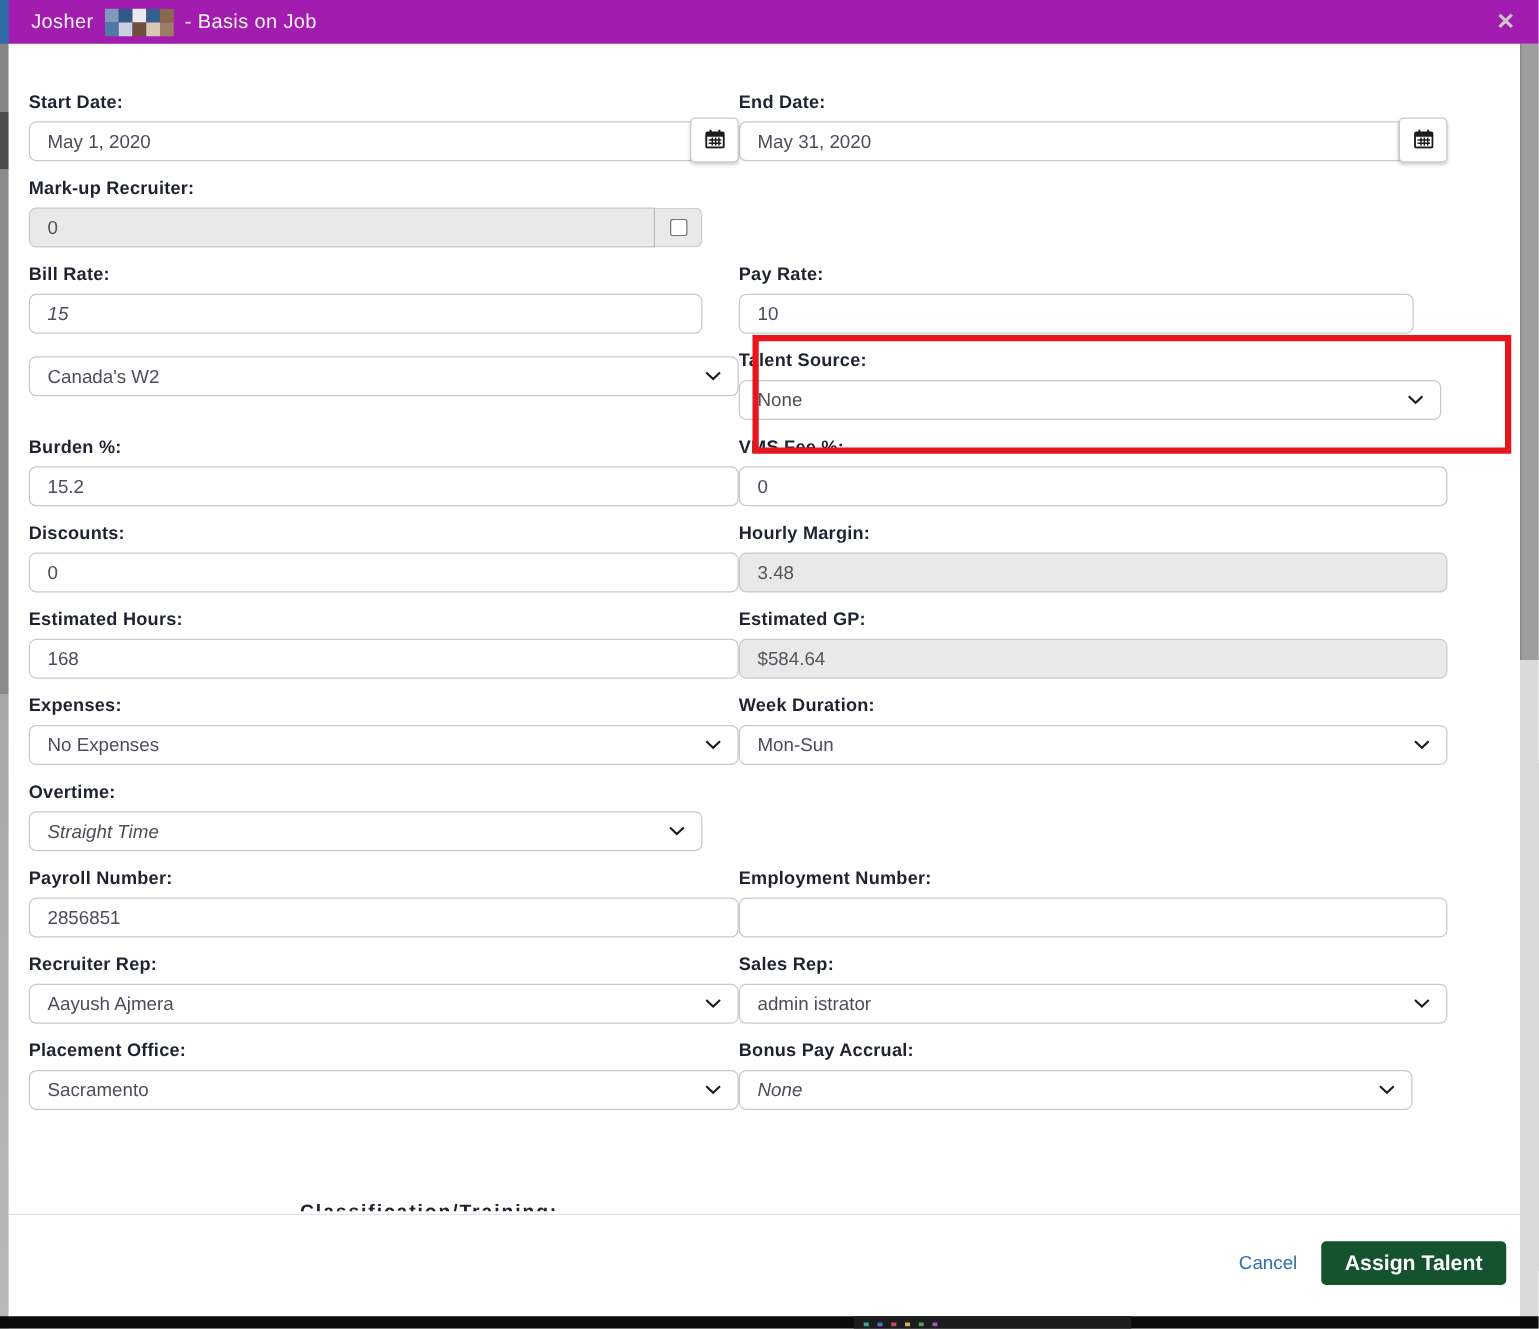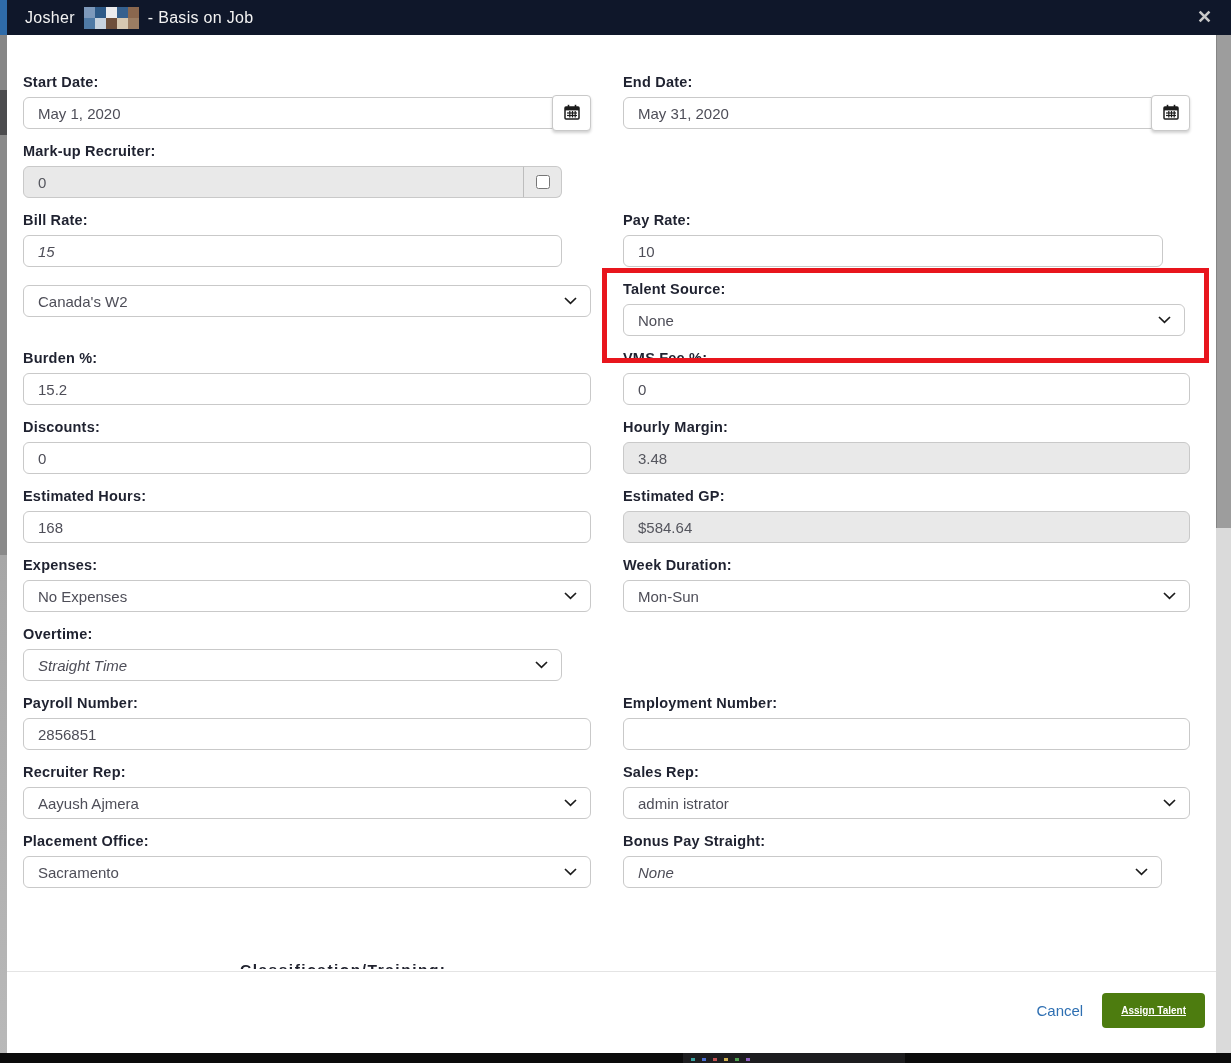--- a/index.html
+++ b/index.html
@@ -4,56 +4,56 @@
 <style>
   * { margin:0; padding:0; box-sizing:border-box; }
   html,body { width:1231px; height:1063px; }
   body {
     position:relative; overflow:hidden; background:#fff;
     font-family:"Liberation Sans", sans-serif;
   }
 
   
   .titlebar { position:absolute; left:0; top:0; width:1231px; height:35px;
-    background:#0f172a; display:flex; align-items:center; z-index:10; }
+    background:#a21caf; display:flex; align-items:center; z-index:10; }
   .corner-stripe { position:absolute; left:0; top:0; width:7px; height:35px; background:#2f6ba8; }
   .title { margin-left:25px; color:#f3f3f3; font-size:16px; font-weight:500;
     letter-spacing:.3px; display:flex; align-items:center; }
   .redacted { display:grid; grid-template-columns:repeat(5,11px); grid-auto-rows:11px;
     margin:0 9px; }
   .redacted i { display:block; }
   .close-x { position:absolute; right:19px; top:6px; color:#c9c9c9; font-size:18px;
     font-weight:700; cursor:pointer; line-height:22px; }
 
   
   .backdrop-left { position:absolute; left:0; top:35px; width:7px; height:1028px;
     background:linear-gradient(180deg,#868686 0px,#868686 55px,#4c4c4e 55px,#4c4c4e 100px,
       #8a8a8a 100px,#8a8a8a 520px,#a7a7a7 520px,#b9b9b9 100%); }
   .modal { position:absolute; left:7px; top:35px; width:1209px; height:1028px; background:#fff; }
   .scrollbar { position:absolute; right:0; top:35px; width:15px; height:1028px; background:#dadada; }
   .scroll-thumb { position:absolute; left:0; top:0; width:15px; height:493px;
     background:#9d9d9d; border-left:1px solid #858585; }
 
   
   .form { position:absolute; left:23px; top:73px; width:1167px; display:grid;
-    grid-template-columns:568px 567px; column-gap:32px; }
+    grid-template-columns:568px 567px; }
   .fg { height:69px; }
   .fg label { display:block; height:19px; line-height:19px; font-size:14.5px; font-weight:700;
     color:#1f2230; letter-spacing:.2px; }
   .ctl { margin-top:5px; height:32px; }
 
   .inp { width:100%; height:32px; border:1px solid #c9c9c9; border-radius:6px;
     padding:0 14px; font-size:15px; color:#4e4e58; background:#fff; outline:none;
     font-family:"Liberation Sans", sans-serif; }
   .inp:disabled, .inp.gray { background:#e9e9e9; color:#55565e; }
 
   .w-narrow { width:539px;font-style:italic; }
   .w-pay { width:540px; }
 
-  .date-wrap { display:flex; align-items:flex-start;border-radius:16px; }
+  .date-wrap { display:flex; align-items:center;border-radius:16px; }
   .date-wrap .inp { flex:1; border-top-right-radius:0; border-bottom-right-radius:0; }
   .addon-btn { width:39px; height:36px; margin-top:-2px; margin-left:-1px; background:#fff;
     border:1px solid #c9c9c9; border-radius:4px; display:flex; align-items:center;
     justify-content:center; cursor:pointer; box-shadow:0 2px 3px rgba(0,0,0,.18); z-index:2; }
 
   .markup-wrap { display:flex; width:539px; }
   .markup-wrap .inp { flex:1; border-top-right-radius:0; border-bottom-right-radius:0; }
   .addon-check { width:39px; height:32px; background:#e9e9e9; border:1px solid #c9c9c9;
     border-left:1px solid #bdbdbd; margin-left:-1px; border-radius:0 6px 6px 0;
     display:flex; align-items:center; justify-content:center; }
@@ -74,23 +74,23 @@
   .clipped-row span { font-size:15.5px; font-weight:700; color:#20222e; letter-spacing:1.5px; }
 
   .divider { position:absolute; left:7px; top:971px; width:1209px; height:1px; background:#e4e4e4; }
 
   
   .footer { position:absolute; top:993px; right:26px; display:flex; align-items:center; gap:19px; z-index:6; }
   .btn-outline { height:35px; padding:0 20px; background:#fff; border:1px solid #c9c9c9;
     border-radius:4px; font-size:15px; color:#333; cursor:pointer;
     font-family:"Liberation Sans", sans-serif; }
   .link-cancel { font-size:15px; color:#2e6fb2; cursor:pointer; }
-  .btn-primary { height:35px; padding:0 19px; background:#4d7c0f; border:none; border-radius:4px;
-    font-size:10px; font-weight:600; color:#fff; cursor:pointer;
-    font-family:"Liberation Sans", sans-serif;text-decoration:underline; }
+  .btn-primary { height:35px; padding:0 19px; background:#14532d; border:none; border-radius:4px;
+    font-size:17px; font-weight:600; color:#fff; cursor:pointer;
+    font-family:"Liberation Sans", sans-serif; }
 
   
   .bottom-strip { position:absolute; left:0; top:1053px; width:1231px; height:10px;
     background:#0b0b0b; z-index:11; }
   .strip-window { position:absolute; left:683px; top:0; width:222px; height:10px; background:#1d1d1f; }
   .strip-dots { position:absolute; left:8px; top:5px; display:flex; gap:7px; }
   .strip-dots i { width:4px; height:3px; display:block; }
 </style>
 </head>
 <body>
@@ -317,21 +317,21 @@
       <span class="chev">
           <svg width="13" height="8" viewBox="0 0 13 8">
             <path d="M1 1l5.5 5.3L12 1" fill="none" stroke="#1c1c1c" stroke-width="1.7"></path>
           </svg>
         </span>
     </div>
   </div>
 
 
   <div class="fg">
-    <label>Bonus Pay Straight:</label>
+    <label>Bonus Pay Accrual:</label>
     <div class="ctl sel w-narrow">
       <span>None</span>
       <span class="chev">
           <svg width="13" height="8" viewBox="0 0 13 8">
             <path d="M1 1l5.5 5.3L12 1" fill="none" stroke="#1c1c1c" stroke-width="1.7"></path>
           </svg>
         </span>
     </div>
   </div>
   <div class="fg"></div>

